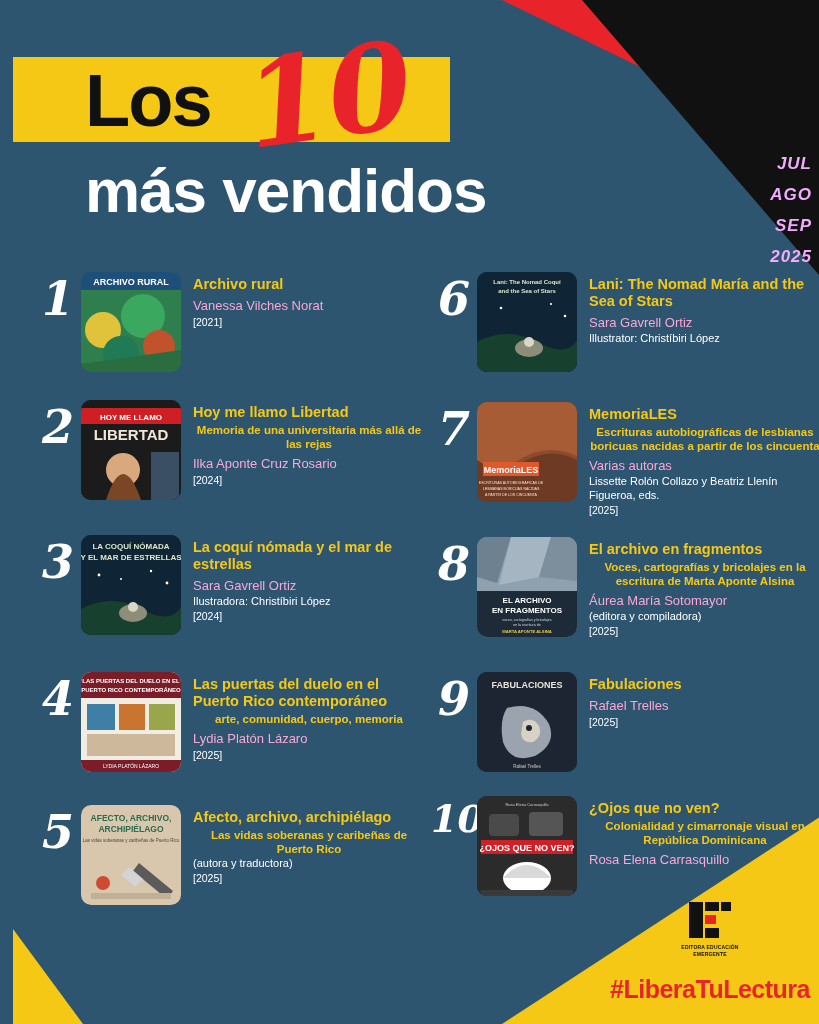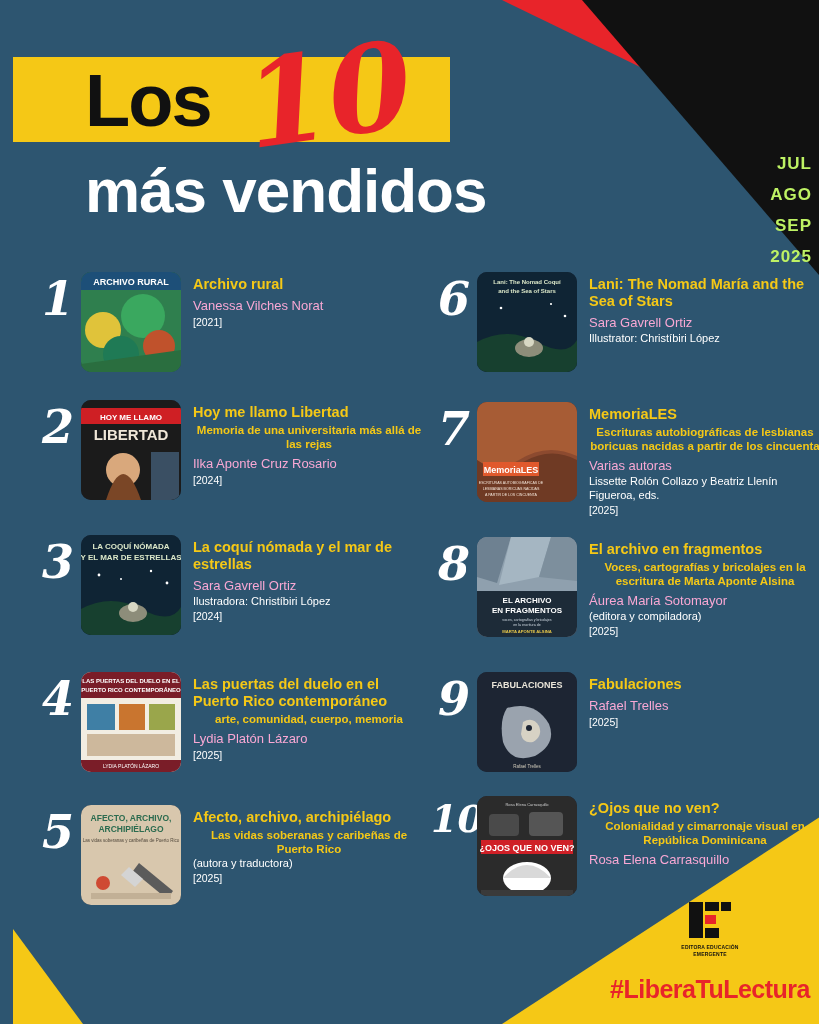--- a/index.html
+++ b/index.html
@@ -67,24 +67,25 @@
     position: absolute; top: 158px; left: 72px;
     font-size: 62px; font-weight: bold;
     color: #ffffff; letter-spacing: -1px;
     line-height: 66px;
   }
 
   
   .date-block {
     position: absolute; top: 148px; right: 20px;
     text-align: right;
-    color: #bef264;
+    color: #f0abfc;
     font-size: 17px; font-weight: bold;
     letter-spacing: 1px;
     line-height: 31px;
+    font-style: italic;
   }
 
   
   .col {
     position: absolute;
     width: 390px;
   }
   .col-left { left: 22px; top: 272px; }
   .col-right { left: 418px; top: 272px; }
 

